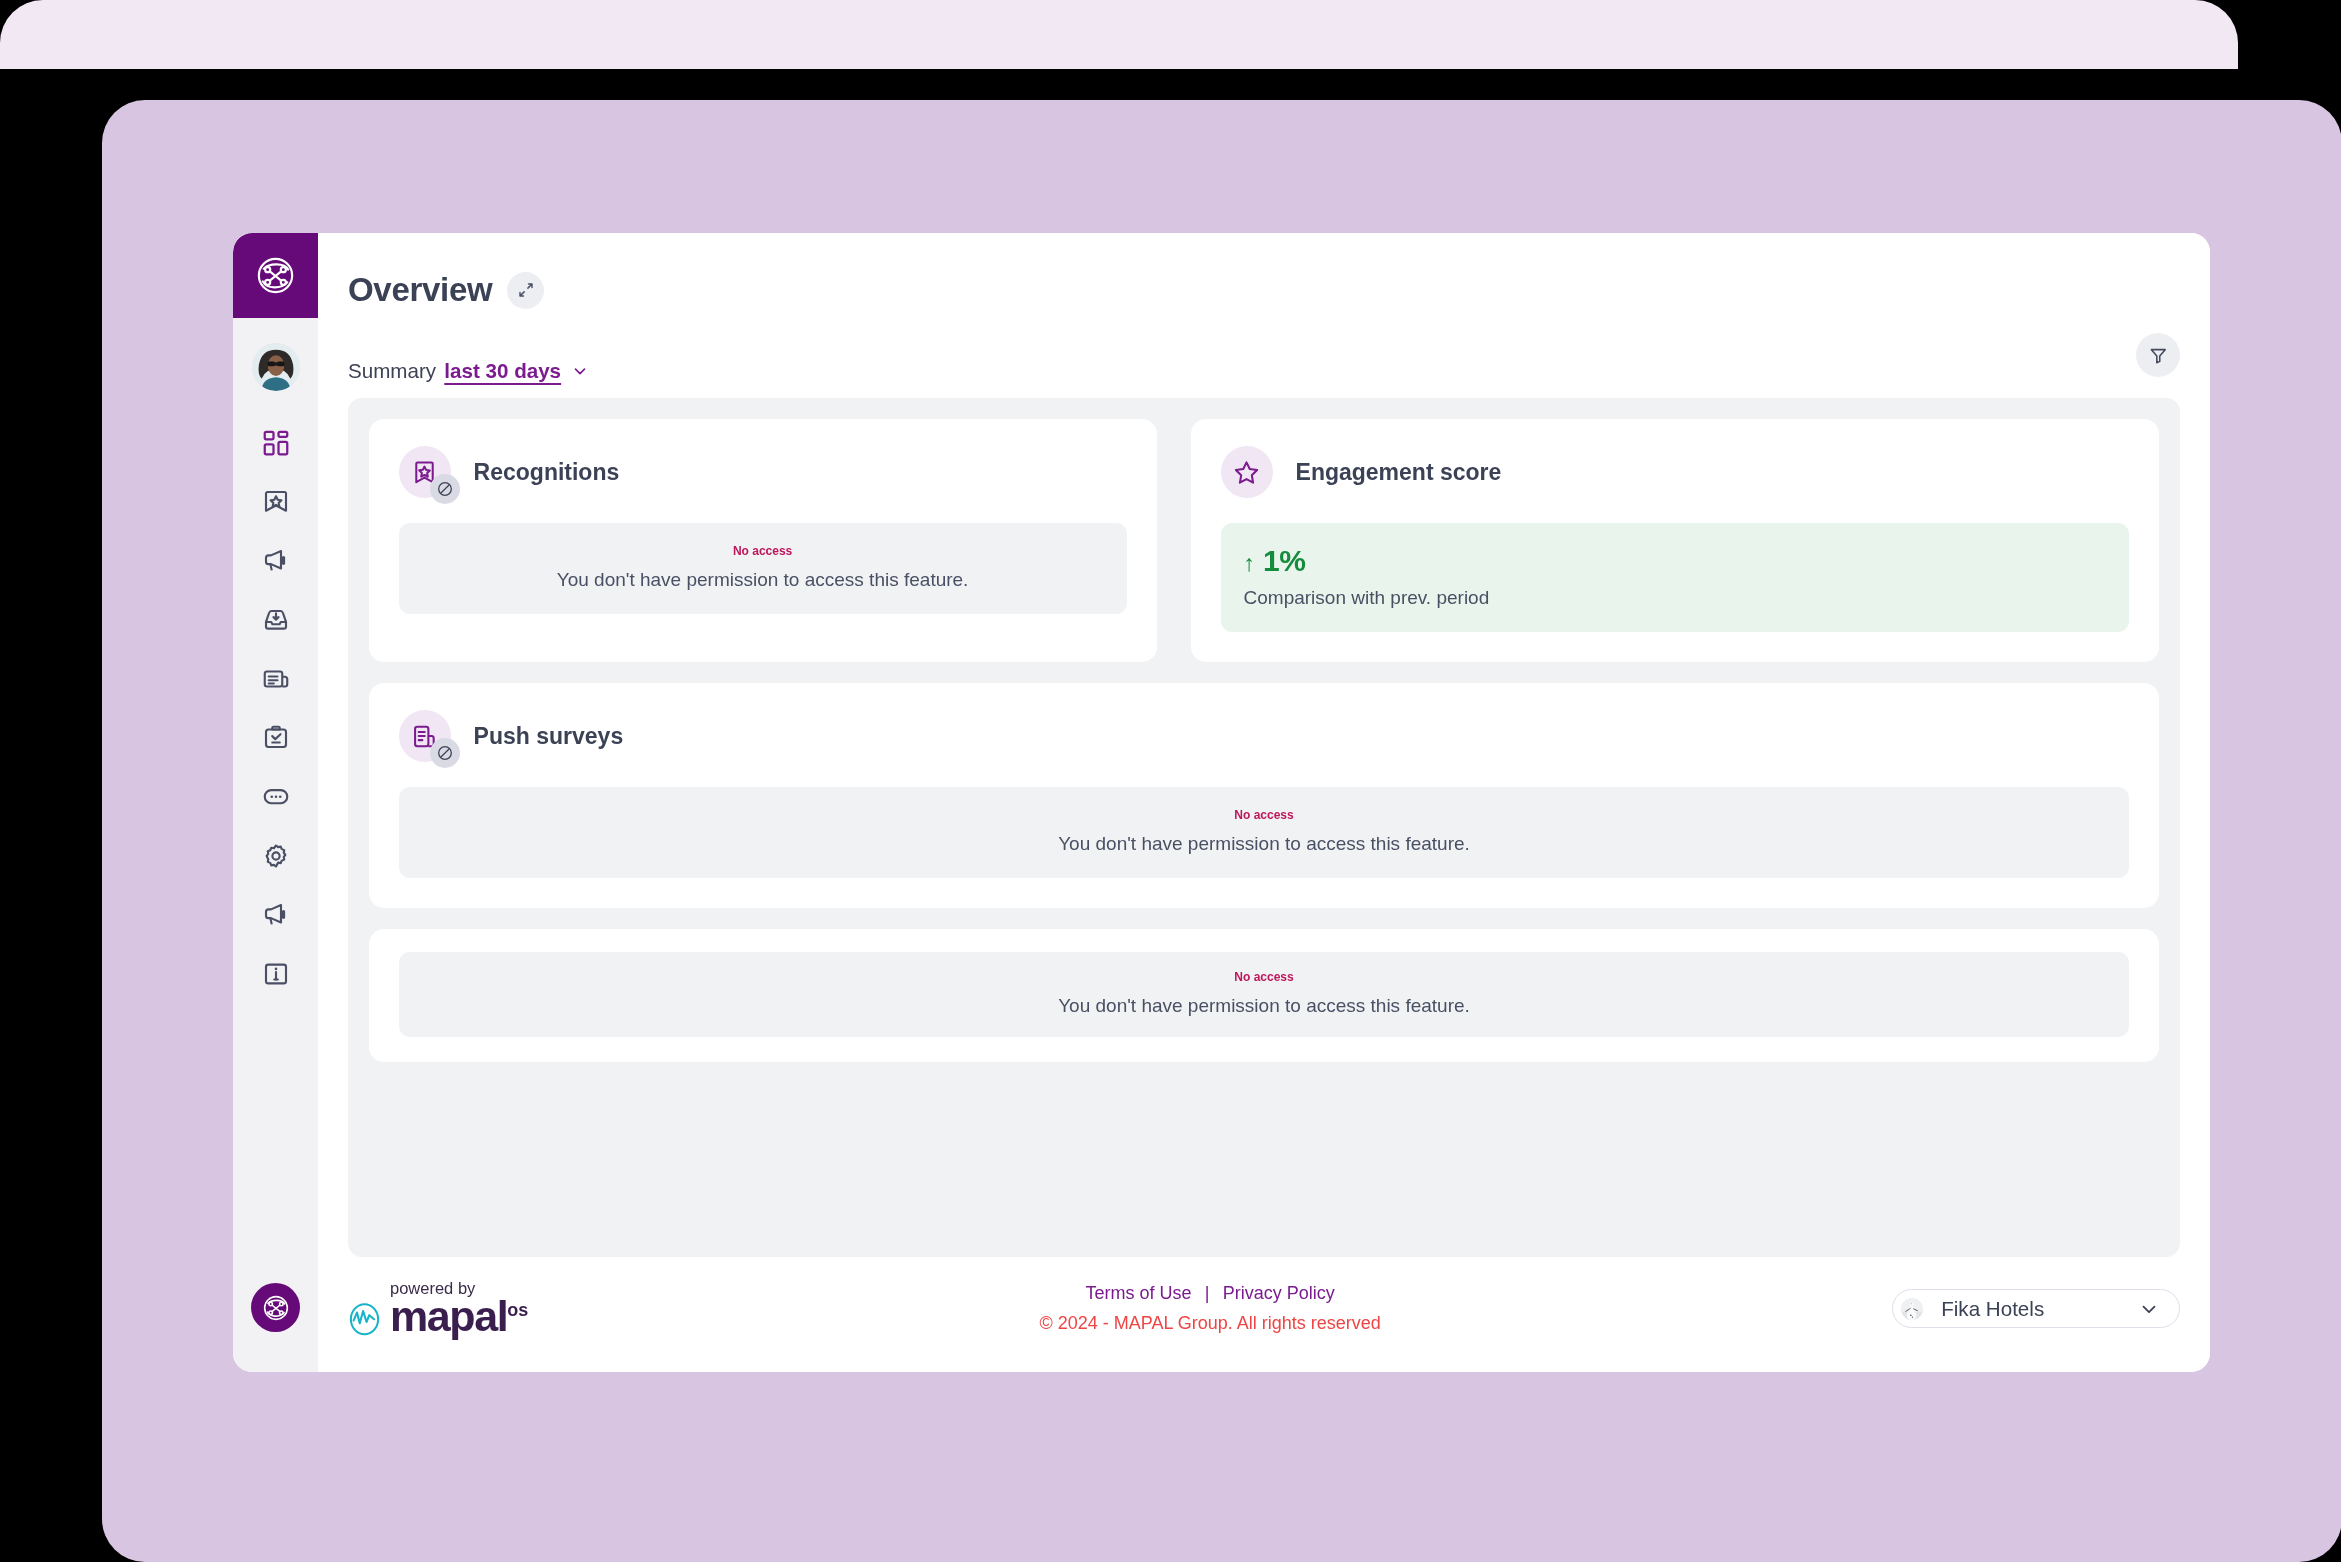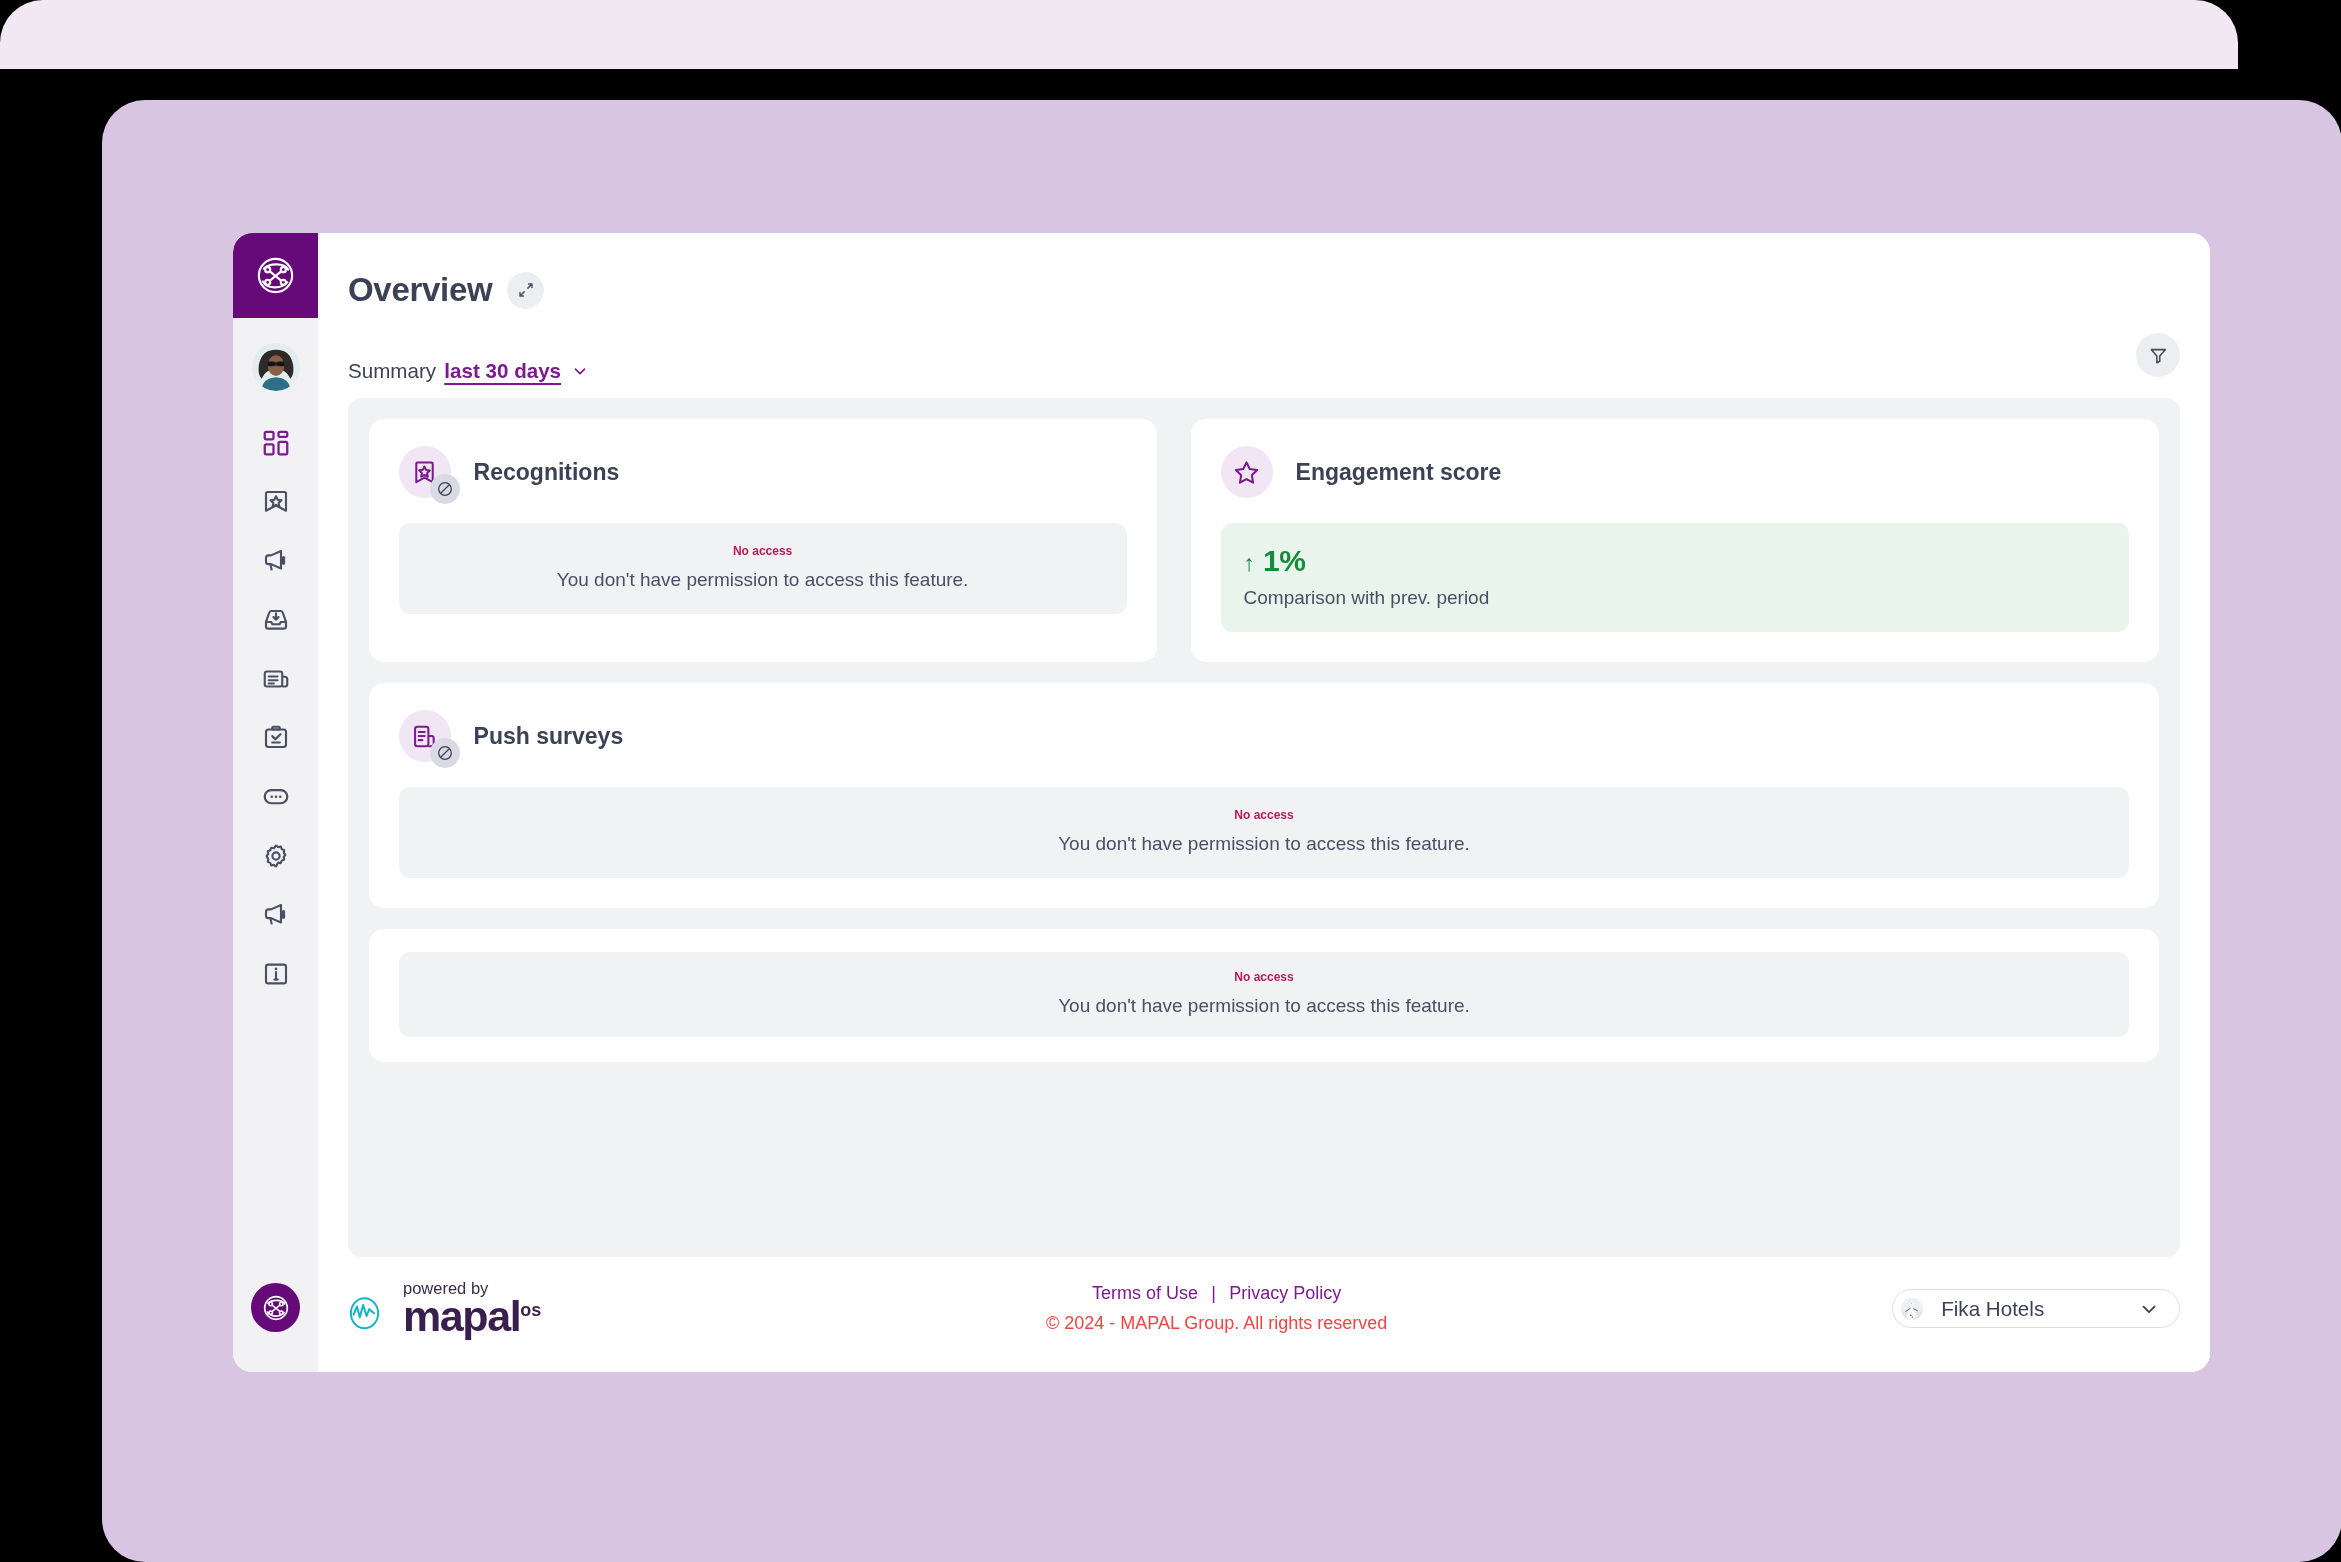--- a/index.html
+++ b/index.html
@@ -184,21 +184,21 @@
   }
   .card.inline .card-head { flex: 0 0 auto; min-width: 480px; }
   .card.inline .noaccess { margin-top: 0; flex: 1 1 auto; padding: 18px 13.7px 20.6px 13.7px; }
 
   
   .footer {
     height: 103px; flex: 0 0 103px;
     display: flex; align-items: center; justify-content: space-between;
     background: #fff;
   }
-  .mapal-logo { display: flex; align-items: center; gap: 22px; }
+  .mapal-logo { display: flex; align-items: flex-end; gap: 9px; }
   .mapal-logo svg { display: block; }
 
   .footer-center { text-align: center; }
   .footer-links { font-size: 18px; color: #7b1b8f; }
   .footer-links a { color: #7b1b8f; text-decoration: none; cursor: pointer; }
   .footer-sep { color: #7b1b8f; margin: 0 8.2px; }
   .footer-copy { margin-top: 8.2px; font-size: 18px; color: #ef4444; }
 
   .org-select {
     display: flex; align-items: center; gap: 18px;

